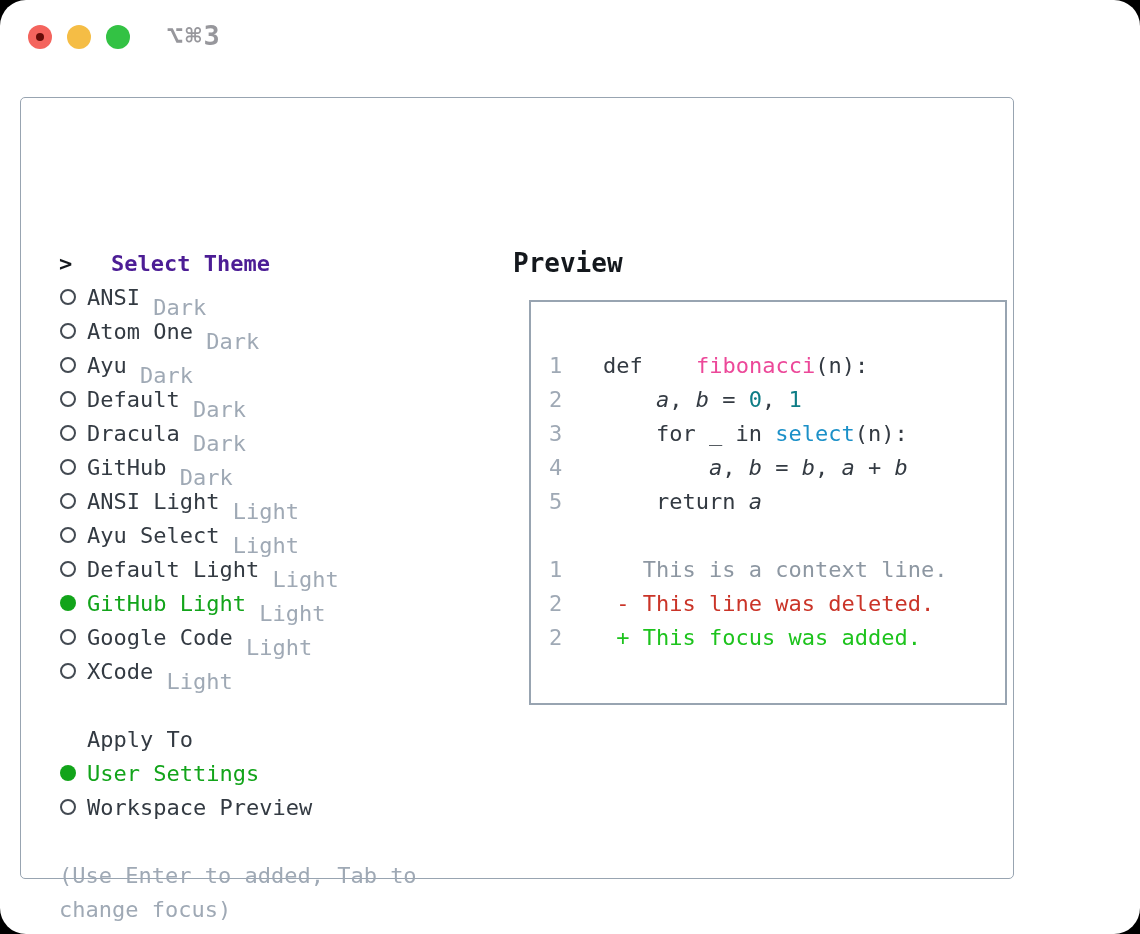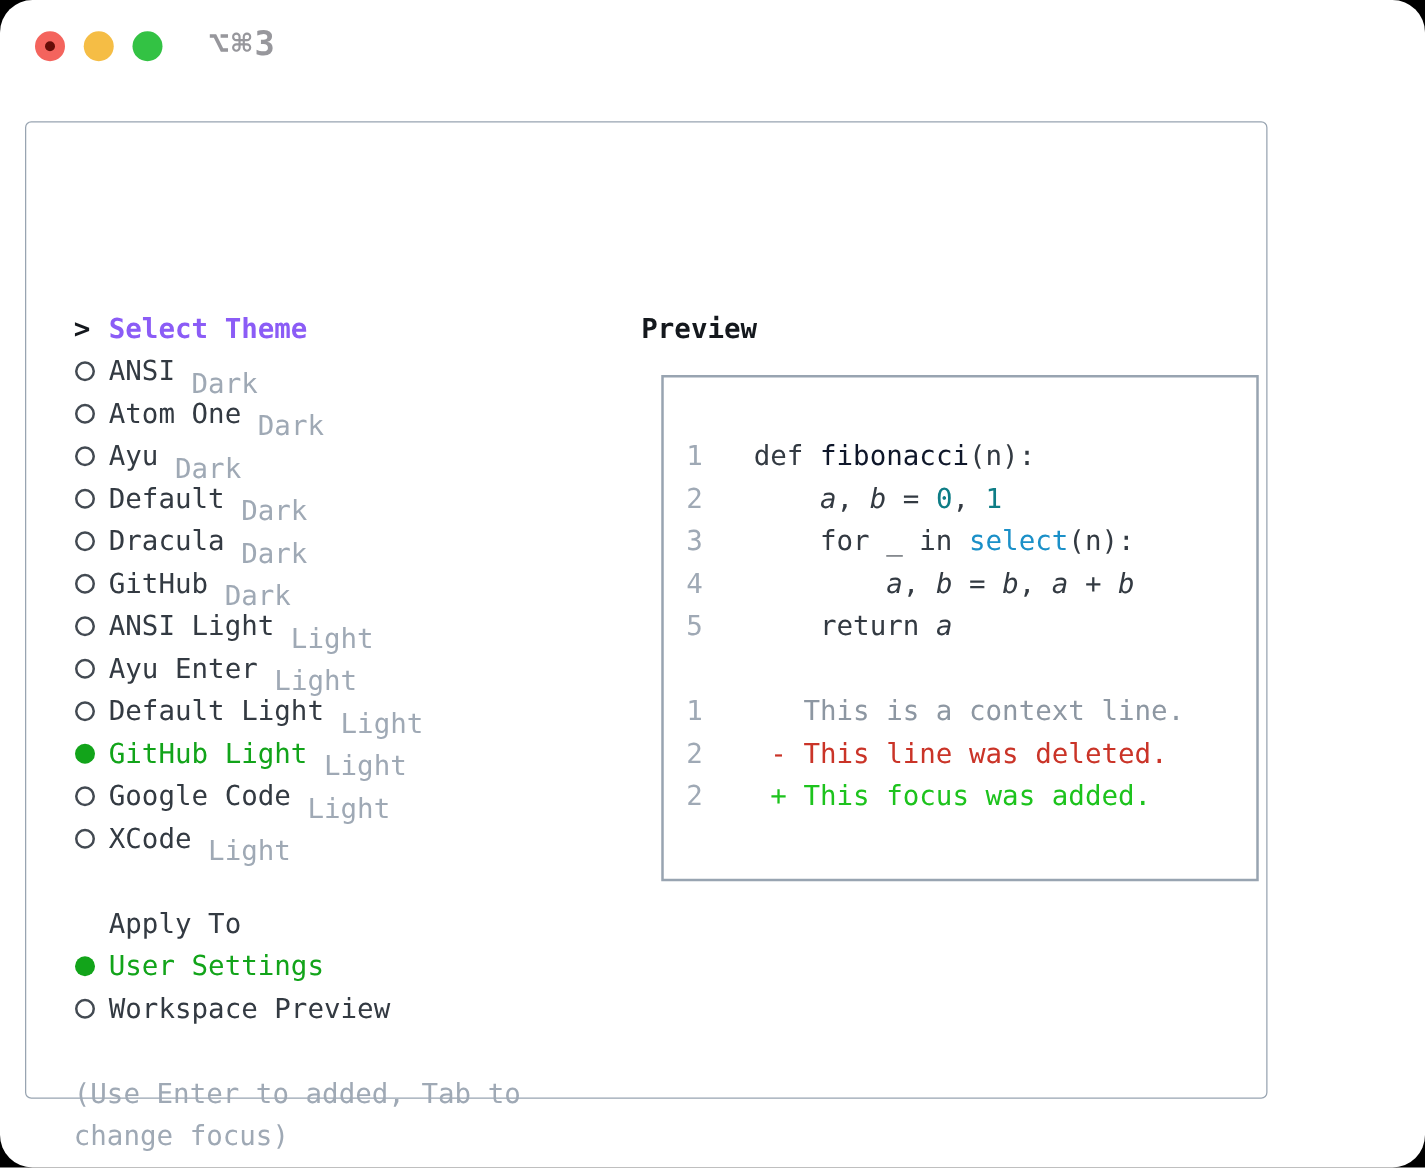--- a/index.html
+++ b/index.html
@@ -20,39 +20,39 @@
 
   
   .panel{position:absolute;left:20px;top:97px;width:992px;height:780px;
          border:1.5px solid #98a4b1;border-radius:5px;background:#fff;}
 
   
   .left-col{position:absolute;left:38px;top:148px;font-size:22px;color:#333a42;}
   .row{height:34px;display:flex;align-items:center;white-space:pre;}
   .prefix-col{display:inline-flex;width:28px;align-items:center;flex:none;}
   .caret{font-weight:bold;color:#14181d;}
-  .hdr{font-weight:bold;color:#8b5cf6;}
+  .hdr{font-weight:bold;color:#4c1d95;margin-left:24px;}
   .circle{width:12px;height:12px;border:2px solid #434a52;border-radius:50%;margin-left:1px;}
   .circle.sel{width:16px;height:16px;border:none;background:#12a41a;}
   .t-name{color:#333a42;}
   .t-name.green{color:#12a41a;text-align:center;}
   .t-suffix{color:#9fa9b5;margin-top:20px;}
   .sect-gap{margin-top:34px;}
   .hint{color:#9fa9b5;}
 
   
   .preview-title{position:absolute;left:492px;top:148px;height:34px;display:flex;align-items:center;
-                 font-size:22px;font-weight:bold;color:#14181d;}
+                 font-size:26px;font-weight:bold;color:#14181d;}
   .preview-box{position:absolute;left:508px;top:202px;width:474px;height:401px;
                border:2px solid #98a4b1;background:#fff;}
   .code{position:absolute;left:528px;top:250px;font-size:22px;}
   .cline{height:34px;display:flex;align-items:center;white-space:pre;}
   .ln{display:inline-block;width:14px;margin-right:40px;color:#9fa9b5;flex:none;}
   .tk-fg{color:#333a42;}
-  .tk-func{color:#0f172a;}
+  .tk-func{color:#ec4899;margin-left:40px;}
   .tk-call{color:#1b90c8;}
   .tk-num{color:#0e7d86;}
   .tk-var{color:#333a42;font-style:italic;}
   .tk-ctx{color:#8d97a2;}
   .tk-del{color:#ca3428;}
   .tk-add{color:#1dc31d;}
 </style>
 </head>
 <body>
 
@@ -75,21 +75,21 @@
       </div>
 
       <div id="theme-list">
           <div class="row"><span class="prefix-col"><span class="circle"></span></span><span class="t-name">ANSI</span><span class="t-suffix"> Dark</span></div>
           <div class="row"><span class="prefix-col"><span class="circle"></span></span><span class="t-name">Atom One</span><span class="t-suffix"> Dark</span></div>
           <div class="row"><span class="prefix-col"><span class="circle"></span></span><span class="t-name">Ayu</span><span class="t-suffix"> Dark</span></div>
           <div class="row"><span class="prefix-col"><span class="circle"></span></span><span class="t-name">Default</span><span class="t-suffix"> Dark</span></div>
           <div class="row"><span class="prefix-col"><span class="circle"></span></span><span class="t-name">Dracula</span><span class="t-suffix"> Dark</span></div>
           <div class="row"><span class="prefix-col"><span class="circle"></span></span><span class="t-name">GitHub</span><span class="t-suffix"> Dark</span></div>
           <div class="row"><span class="prefix-col"><span class="circle"></span></span><span class="t-name">ANSI Light</span><span class="t-suffix"> Light</span></div>
-          <div class="row"><span class="prefix-col"><span class="circle"></span></span><span class="t-name">Ayu Enter</span><span class="t-suffix"> Light</span></div>
+          <div class="row"><span class="prefix-col"><span class="circle"></span></span><span class="t-name">Ayu Select</span><span class="t-suffix"> Light</span></div>
           <div class="row"><span class="prefix-col"><span class="circle"></span></span><span class="t-name">Default Light</span><span class="t-suffix"> Light</span></div>
           <div class="row"><span class="prefix-col"><span class="circle sel"></span></span><span class="t-name green">GitHub Light</span><span class="t-suffix"> Light</span></div>
           <div class="row"><span class="prefix-col"><span class="circle"></span></span><span class="t-name">Google Code</span><span class="t-suffix"> Light</span></div>
           <div class="row"><span class="prefix-col"><span class="circle"></span></span><span class="t-name">XCode</span><span class="t-suffix"> Light</span></div>
         </div>
 
       <div class="row sect-gap">
         <span class="prefix-col"></span><span>Apply To</span>
       </div>
 

